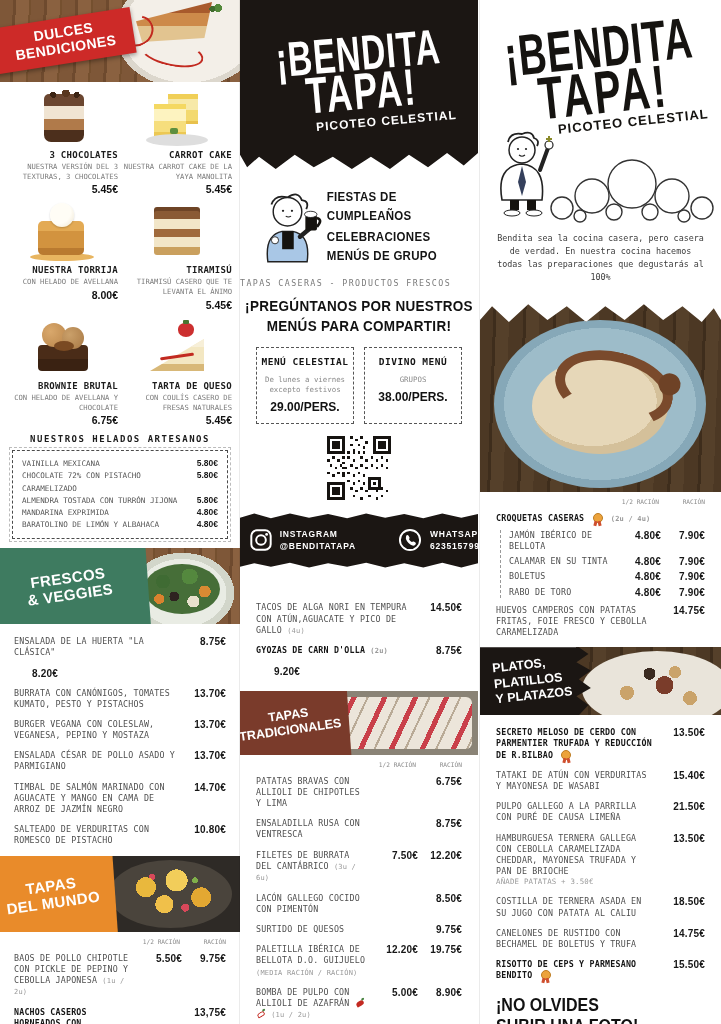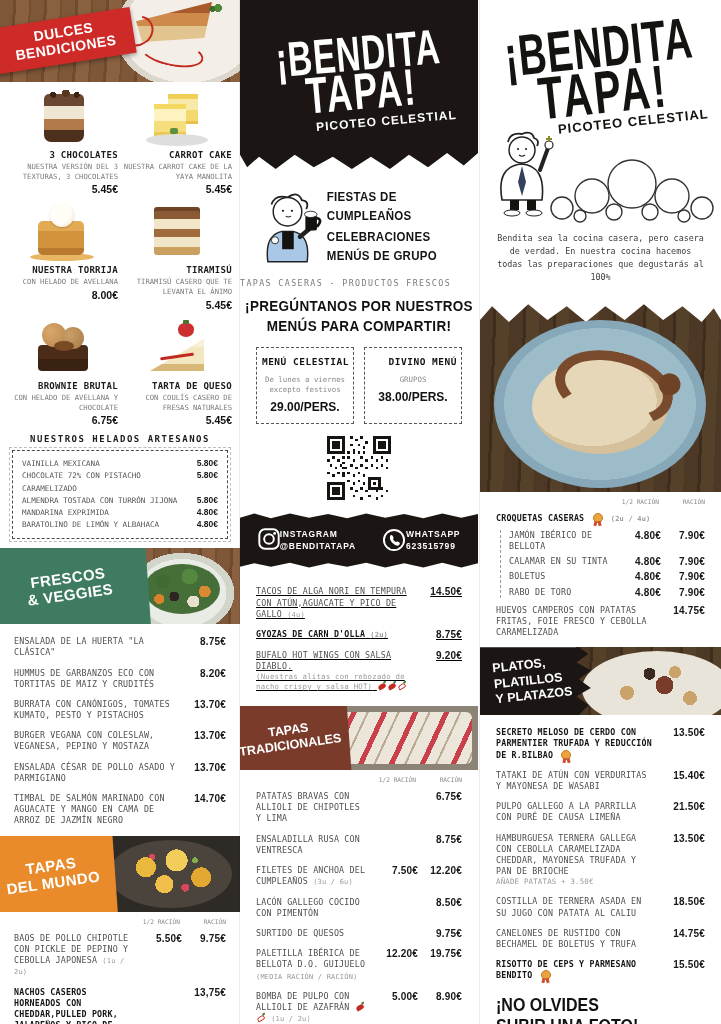--- a/index.html
+++ b/index.html
@@ -100,26 +100,26 @@
   .logoM{padding-top:34px;text-align:center;transform:rotate(-5deg);}
   .logoM .l1{font:900 40px/0.95 "Liberation Sans",sans-serif;color:#fff;letter-spacing:1px;transform:scale(.84,1.22);}
   .logoM .l2{font:900 42px/0.95 "Liberation Sans",sans-serif;color:#fff;letter-spacing:2px;transform:scale(.84,1.22);}
   .logoM .ls{font:bold 12px "Liberation Sans",sans-serif;color:#fff;letter-spacing:1px;text-align:right;padding-right:26px;margin-top:4px;}
   .mascotRow{display:flex;align-items:center;padding:6px 10px 0;}
   .fiestas{font:bold 11.5px/1.5 "Liberation Sans",sans-serif;color:#141414;transform:scaleY(1.12);letter-spacing:.3px;}
   .tagline{text-align:left;font:8.3px "DejaVu Sans Mono",monospace;color:#7a7a7a;letter-spacing:1.4px;margin-top:10px;}
   .ask{text-align:center;font:bold 13.5px/1.25 "Liberation Sans",sans-serif;color:#111;transform:scaleY(1.15);margin-top:12px;letter-spacing:.3px;}
   .mboxes{display:flex;gap:10px;padding:0 16px;margin-top:13px;}
   .mbox{flex:1;border:1.5px dashed #555;padding:8px 4px 9px;text-align:center;}
-  .mb-t{font:bold 9.5px "DejaVu Sans Mono",monospace;color:#141414;letter-spacing:.5px;text-align:right;}
+  .mb-t{font:bold 9.5px "DejaVu Sans Mono",monospace;color:#141414;letter-spacing:.5px;}
   .mb-d{font:7.4px/1.4 "DejaVu Sans Mono",monospace;color:#8a8a8a;margin-top:8px;}
   .mb-p{font:bold 12px "Liberation Sans",sans-serif;color:#111;margin-top:5px;}
   .qrwrap{display:flex;justify-content:center;margin-top:12px;}
   .social{height:60px;background:#1b1613;margin-top:10px;display:flex;align-items:center;justify-content:center;gap:26px;}
-  .sgrp{display:flex;gap:0;}
+  .sgrp{display:flex;align-items:center;gap:8px;margin-left:16px;}
   .stxt{font:bold 8.5px/1.5 "Liberation Sans",sans-serif;color:#fff;letter-spacing:.8px;}
   .bT{height:64px;margin-top:14px;}
   .tP{position:absolute;left:-10px;top:-8px;bottom:-8px;width:50%;background:#7a3b2b;transform:rotate(-4deg);display:flex;align-items:center;justify-content:center;}
   .tP .rt{transform:rotate(-4deg);color:#fff;font:bold 12.5px/1.2 "Liberation Sans",sans-serif;text-align:center;}
   .tP .rt span{display:block;}
   .terrine{position:absolute;right:0;top:0;bottom:0;width:62%;background:#8a8376;}
   .terrine::after{content:"";position:absolute;left:8px;top:6px;right:6px;bottom:6px;border-radius:6px;
      background:repeating-linear-gradient(115deg,#ece5da 0 12px,#c9404a 12px 17px,#ece5da 17px 26px,#b9aa96 26px 28px),#dcd5c6;}
   
   .logoR{padding-top:26px;text-align:center;transform:rotate(-6deg);}
@@ -262,38 +262,41 @@
         </div>
       </div>
     </div>
 
     <div class="pad" style="margin-top:12px;">
       <div class="r">
           <div class="n">ENSALADA DE LA HUERTA "LA CLÁSICA"</div>
           <div class="pf">8.75€</div>
         </div>
       <div class="r">
-          <div class="n">HUMMUS DE GARBANZOS ECO CON TORTITAS DE MAIZ Y CRUDITÉS</div>
           <div class="pf">8.20€</div>
         </div>
       <div class="r">
           <div class="n">BURRATA CON CANÓNIGOS, TOMATES KUMATO, PESTO Y PISTACHOS</div>
           <div class="pf">13.70€</div>
         </div>
       <div class="r">
           <div class="n">BURGER VEGANA CON COLESLAW, VEGANESA, PEPINO Y MOSTAZA</div>
           <div class="pf">13.70€</div>
         </div>
       <div class="r">
           <div class="n">ENSALADA CÉSAR DE POLLO ASADO Y PARMIGIANO</div>
           <div class="pf">13.70€</div>
         </div>
       <div class="r">
           <div class="n">TIMBAL DE SALMÓN MARINADO CON AGUACATE Y MANGO EN CAMA DE ARROZ DE JAZMÍN NEGRO</div>
           <div class="pf">14.70€</div>
+        </div>
+      <div class="r">
+          <div class="n">SALTEADO DE VERDURITAS CON ROMESCO DE PISTACHO</div>
+          <div class="pf">10.80€</div>
         </div>
     </div>
 
     <div class="banner bO woodD">
       <div class="nacho"></div>
       <div class="panel oP" style="width:52%;">
         <div class="rt">
           <span>TAPAS</span>
           <span>DEL MUNDO</span>
         </div>
@@ -477,34 +480,30 @@
           <circle cx="10" cy="10" r="8.4" fill="none" stroke="#fff" stroke-width="1.6"></circle>
           <path d="M6.8 6.4c.8-.8 1.7-.6 2.1.2l.6 1.1c.3.5.1 1.1-.4 1.5.5 1.1 1.4 2 2.5 2.5.4-.5 1-.7 1.5-.4l1.1.6c.8.4 1 1.3.2 2.1-.6.6-1.6.9-2.5.6-2.2-.8-4.4-3-5.2-5.2-.3-.9 0-1.9.1-3z" fill="#fff"></path>
         </svg>
         <div class="stxt">
           <div>WHATSAPP</div>
           <div>623515799</div>
         </div>
       </div>
     </div>
 
-    <div class="pad" style="margin-top:16px;padding:0 16px;text-decoration:underline;">
+    <div class="pad" style="margin-top:32px;padding:0 16px;">
       <div class="r">
         <div class="n"><span>TACOS DE ALGA NORI EN TEMPURA CON ATÚN,AGUACATE Y PICO DE GALLO</span> <span class="u">(4u)</span></div>
         <div class="pf">14.50€</div>
       </div>
       <div class="r">
         <div class="n bld"><span>GYOZAS DE CARN D'OLLA</span> <span class="u">(2u)</span></div>
         <div class="pf">8.75€</div>
       </div>
       <div class="r">
-        <div class="n"><span>BUFALO HOT WINGS CON SALSA DIABLO.</span>
-          <div class="nt"><span>(Nuestras alitas con rebozado de nacho crispy y salsa HOT)</span>
-            <span class="chili"></span><span class="chili"></span><span class="chili o"></span></div>
-        </div>
         <div class="pf">9.20€</div>
       </div>
     </div>
 
     <div class="banner bT">
       <div class="terrine"></div>
       <div class="tP">
         <div class="rt">
           <span>TAPAS</span>
           <span>TRADICIONALES</span>
@@ -521,21 +520,21 @@
           <div class="n">PATATAS BRAVAS CON ALLIOLI DE CHIPOTLES Y LIMA</div>
           <div class="ph"></div>
           <div class="pf">6.75€</div>
         </div>
       <div class="r">
           <div class="n">ENSALADILLA RUSA CON VENTRESCA</div>
           <div class="ph"></div>
           <div class="pf">8.75€</div>
         </div>
       <div class="r">
-          <div class="n"><span>FILETES DE ANCHOA DEL CUMPLEAÑOS</span> <span class="u">(3u / 6u)</span></div>
+          <div class="n"><span>FILETES DE BURRATA DEL CANTÁBRICO</span> <span class="u">(3u / 6u)</span></div>
           <div class="ph">7.50€</div>
           <div class="pf">12.20€</div>
         </div>
       <div class="r">
           <div class="n">LACÓN GALLEGO COCIDO CON PIMENTÓN</div>
           <div class="ph"></div>
           <div class="pf">8.50€</div>
         </div>
       <div class="r">
           <div class="n">SURTIDO DE QUESOS</div>

